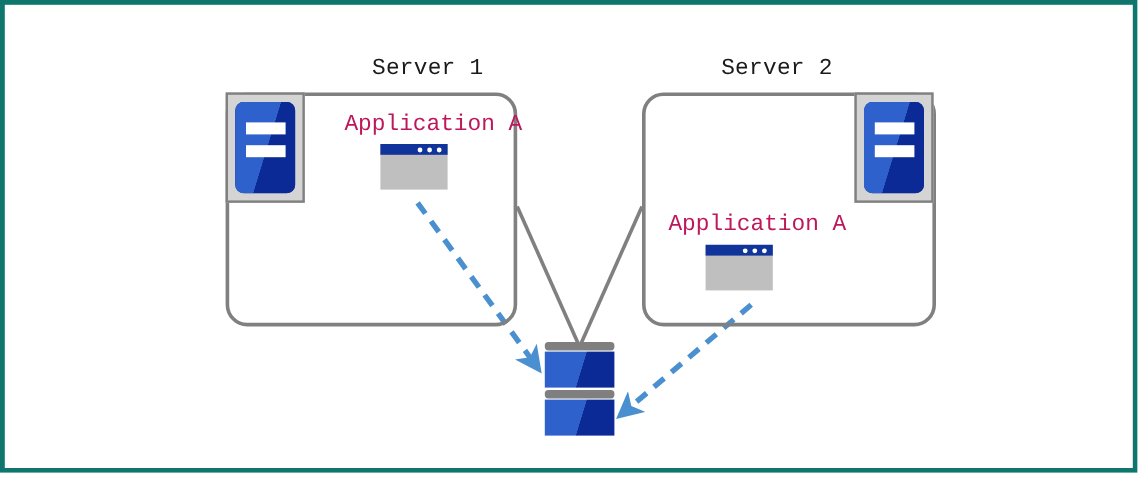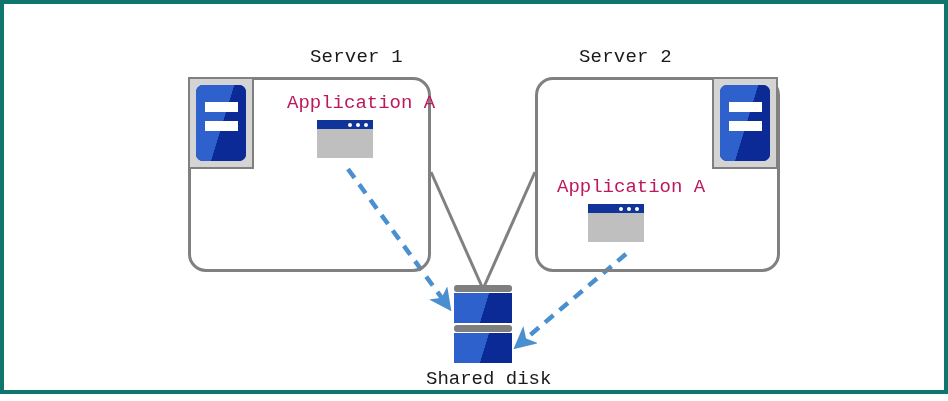--- a/index.html
+++ b/index.html
@@ -31,21 +31,21 @@
 
   
   .server-title {
     position: absolute;
     font-size: 19px;
     color: #1a1a1a;
     white-space: nowrap;
     letter-spacing: 0.2px;
   }
   #server1-title { left: 306px; top: 42px; }
-  #server2-title { left: 575px; top: 42px; }
+  #server2-title { left: 597px; top: 42px; }
 
   
   .server-icon {
     position: absolute;
     width: 66px;
     height: 92px;
     background: #d4d4d4;
     border: 2px solid #808080;
     box-sizing: border-box;
     padding: 6px;
@@ -222,15 +222,14 @@
     <div class="disk-unit u1">
       <div class="disk-cap"></div>
       <div class="disk-body"></div>
     </div>
     <div class="disk-unit u2">
       <div class="disk-cap"></div>
       <div class="disk-body"></div>
     </div>
   </div>
 
-  <div id="shared-disk-label">Shared disk</div>
 
 </div>
 
 </body></html>

